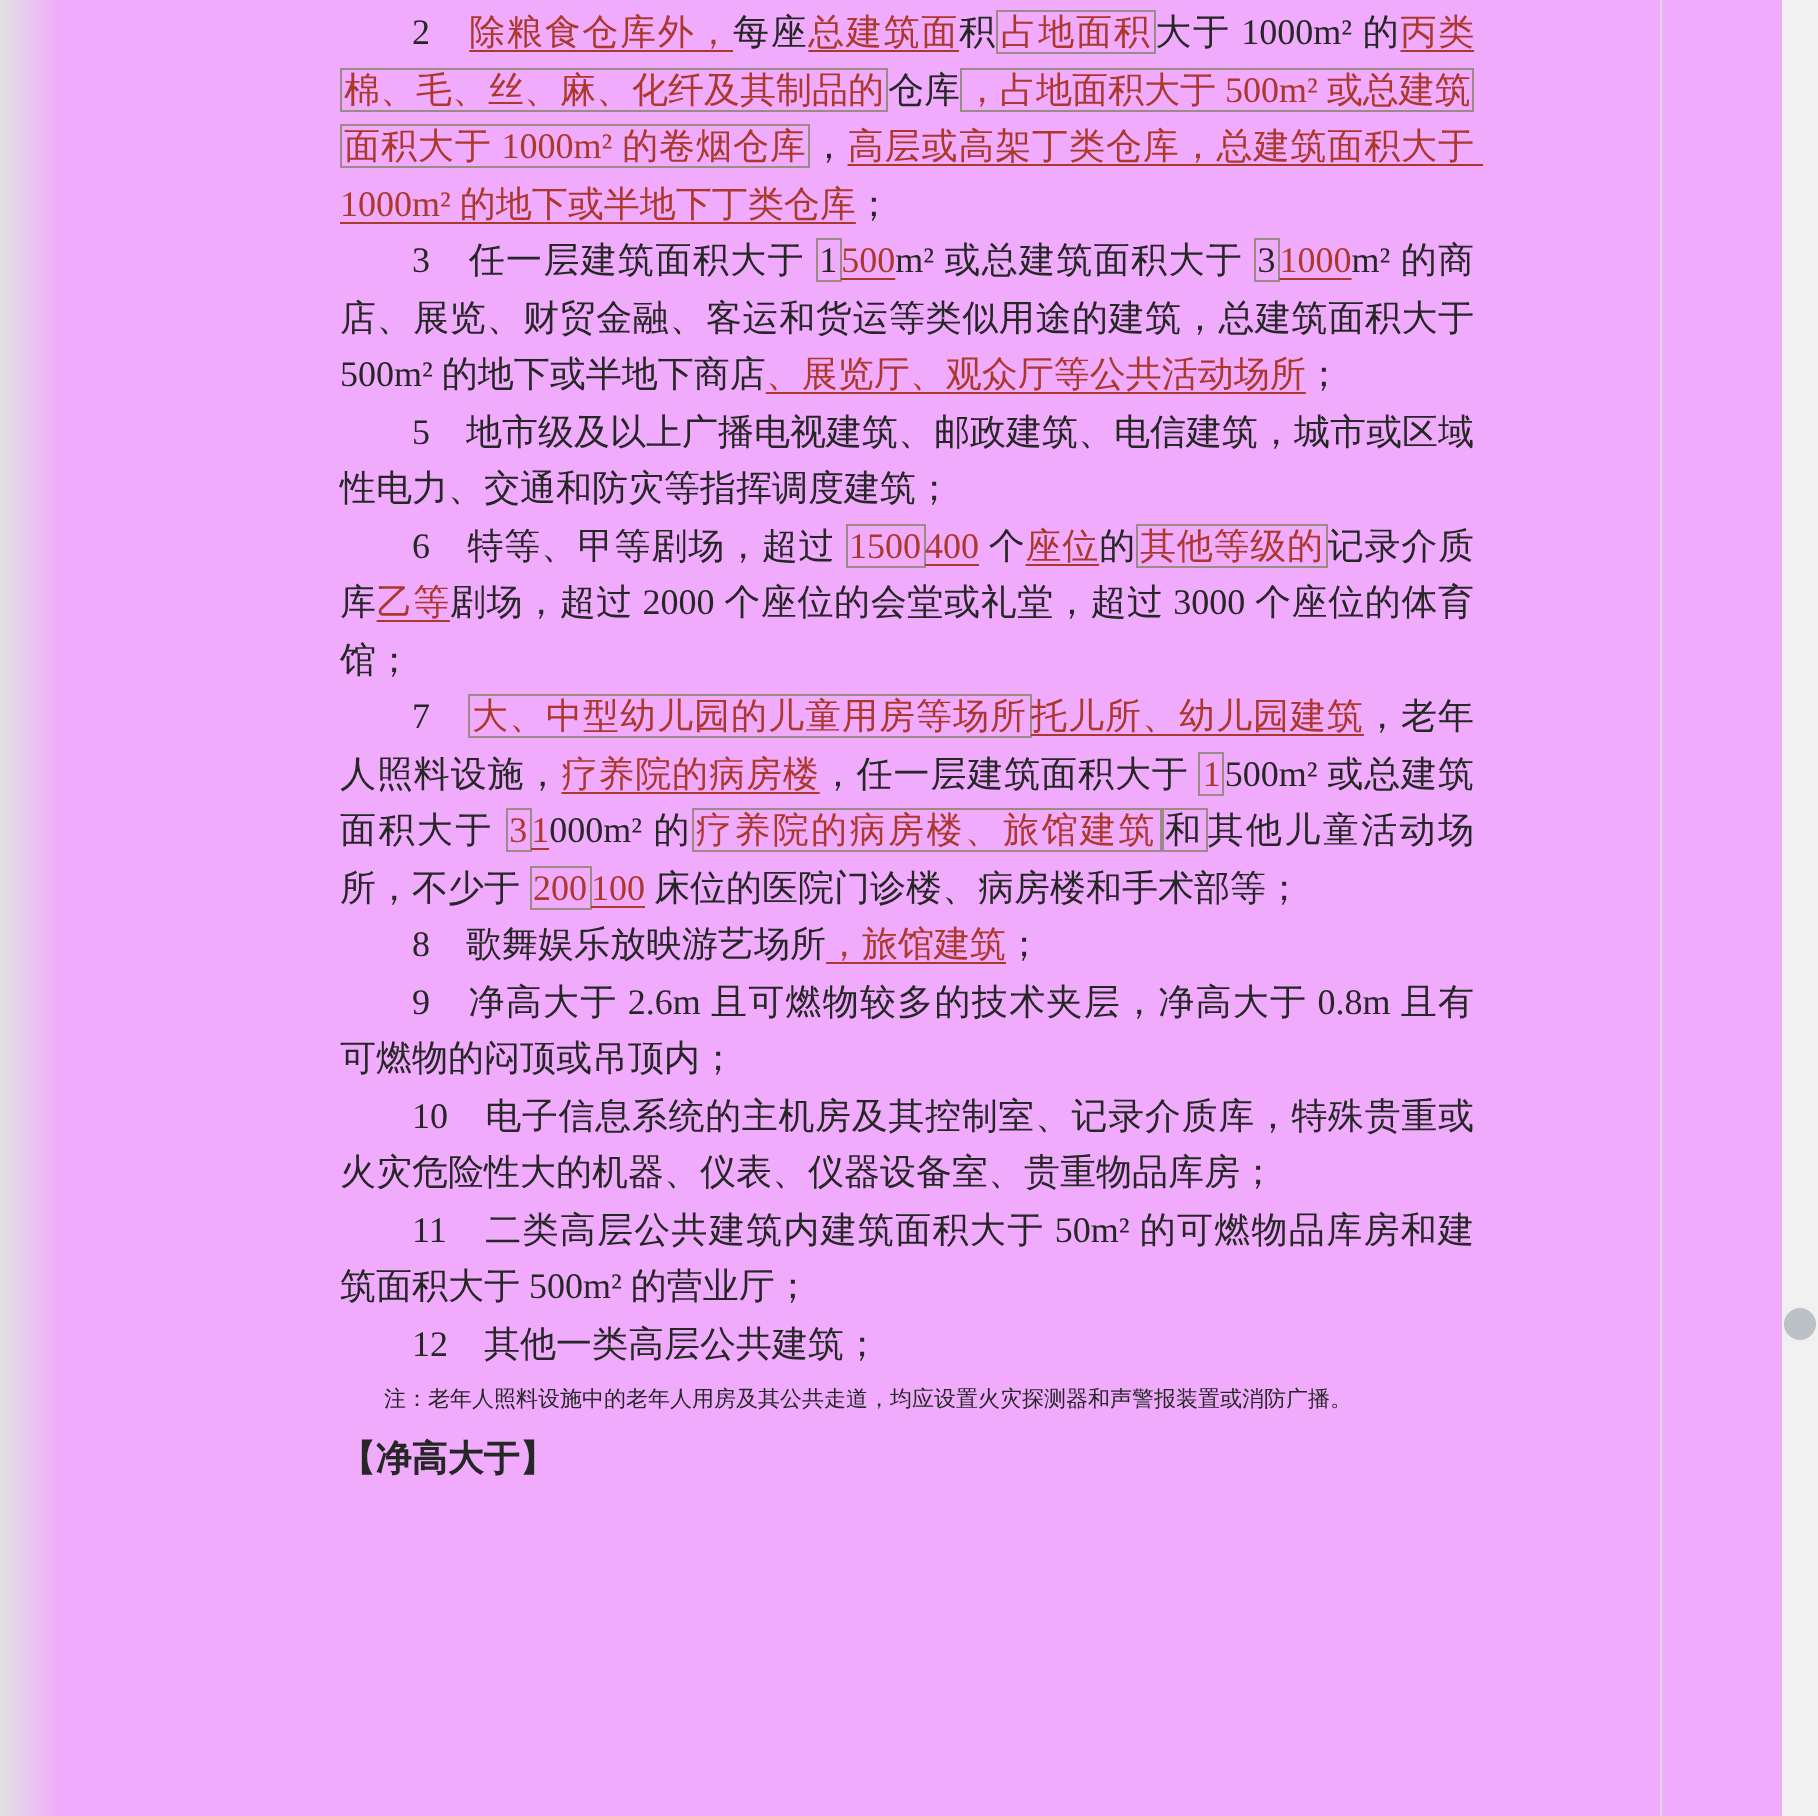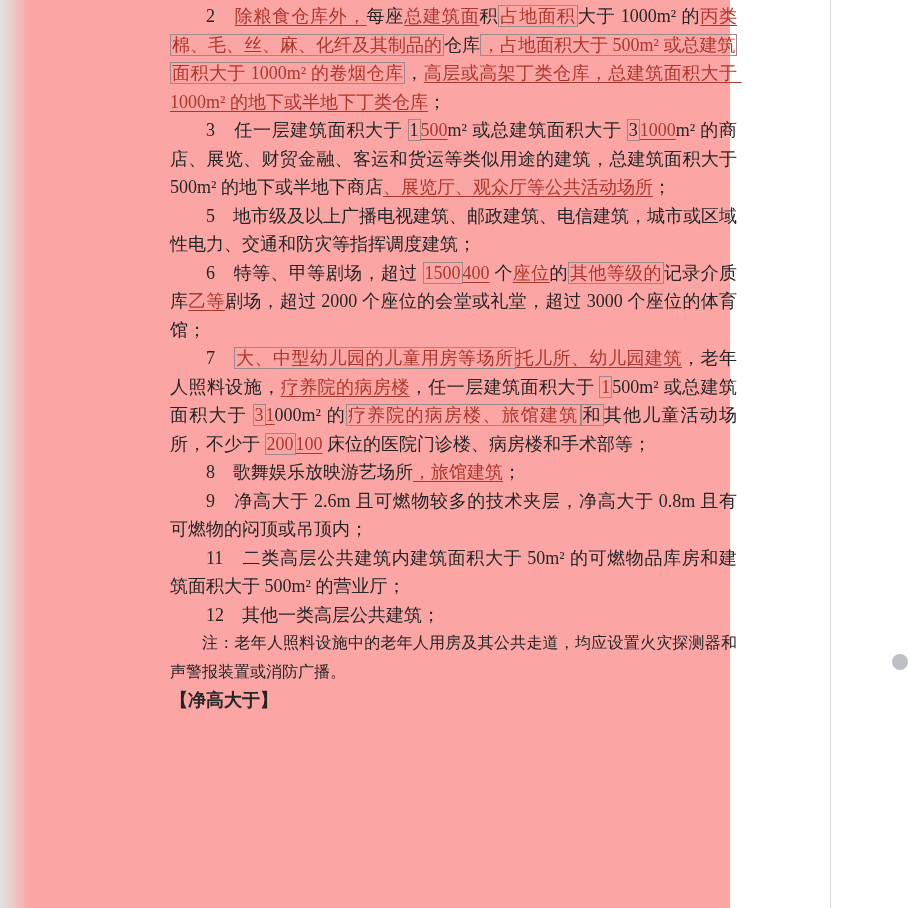--- a/index.html
+++ b/index.html
@@ -5,23 +5,23 @@
   html, body {
     margin: 0;
     padding: 0;
     width: 909px;
     height: 908px;
     overflow: hidden;
     background: #ffffff;
   }
   .viewport {
     position: relative;
-    width: 730px;
+    width: 909px;
     height: 908px;
-    background: #fca5a5;
+    background: #f0abfc;
   }
   
   .left-shadow {
     position: absolute;
     left: 0; top: 0; bottom: 0;
     width: 30px;
     background: linear-gradient(to right, #e2e2e2, rgba(255,255,255,0));
     pointer-events: none;
   }
   
@@ -54,21 +54,21 @@
     line-height: 28.5px;
     text-align: justify;
     color: #262626;
   }
   p.blk { margin: 0; text-indent: 2em; }
   p.heading {
     text-indent: 0;
     font-weight: bold;
     font-family: "Liberation Sans", "DejaVu Sans", sans-serif;
   }
-  p.note { font-size: 16px; }
+  p.note { font-size: 11px; }
   .seg { white-space: pre-wrap; }
   .seg.red { color: #ac372c; }
   .seg.u {
     text-decoration: underline;
     text-underline-offset: 3px;
     text-decoration-thickness: 1px;
   }
   .seg.box {
     border: 1px solid #9b8a86;
     padding: 0 1px;
@@ -83,20 +83,21 @@
   <div class="left-shadow"></div>
 
   <div class="text-col">
       <p class="blk item"><span class="seg">2　</span><span class="seg red u">除粮食仓库外，</span><span class="seg">每座</span><span class="seg red u">总建筑面</span><span class="seg">积</span><span class="seg red box">占地面积</span><span class="seg">大于 1000m² 的</span><span class="seg red u">丙类</span><span class="seg red box">棉、毛、丝、麻、化纤及其制品的</span><span class="seg">仓库</span><span class="seg red box">，占地面积大于 500m² 或总建筑面积大于 1000m² 的卷烟仓库</span><span class="seg">，</span><span class="seg red u">高层或高架丁类仓库，总建筑面积大于 1000m² 的地下或半地下丁类仓库</span><span class="seg">；</span></p>
       <p class="blk item"><span class="seg">3　任一层建筑面积大于 </span><span class="seg box">1</span><span class="seg red u">500</span><span class="seg">m² 或总建筑面积大于 </span><span class="seg box">3</span><span class="seg red u">1000</span><span class="seg">m² 的商店、展览、财贸金融、客运和货运等类似用途的建筑，总建筑面积大于 500m² 的地下或半地下商店</span><span class="seg red u">、展览厅、观众厅等公共活动场所</span><span class="seg">；</span></p>
       <p class="blk item"><span class="seg">5　地市级及以上广播电视建筑、邮政建筑、电信建筑，城市或区域性电力、交通和防灾等指挥调度建筑；</span></p>
       <p class="blk item"><span class="seg">6　特等、甲等剧场，超过 </span><span class="seg red box">1500</span><span class="seg red u">400</span><span class="seg"> 个</span><span class="seg red u">座位</span><span class="seg">的</span><span class="seg red box">其他等级的</span><span class="seg">记录介质库</span><span class="seg red u">乙等</span><span class="seg">剧场，超过 2000 个座位的会堂或礼堂，超过 3000 个座位的体育馆；</span></p>
       <p class="blk item"><span class="seg">7　</span><span class="seg red box">大、中型幼儿园的儿童用房等场所</span><span class="seg red u">托儿所、幼儿园建筑</span><span class="seg">，老年人照料设施，</span><span class="seg red u">疗养院的病房楼</span><span class="seg">，任一层建筑面积大于 </span><span class="seg red box">1</span><span class="seg">500m² 或总建筑面积大于 </span><span class="seg red box">3</span><span class="seg red u">1</span><span class="seg">000m² 的</span><span class="seg red box">疗养院的病房楼、旅馆建筑</span><span class="seg box">和</span><span class="seg">其他儿童活动场所，不少于 </span><span class="seg red box">200</span><span class="seg red u">100</span><span class="seg"> 床位的医院门诊楼、病房楼和手术部等；</span></p>
       <p class="blk item"><span class="seg">8　歌舞娱乐放映游艺场所</span><span class="seg red u">，旅馆建筑</span><span class="seg">；</span></p>
       <p class="blk item"><span class="seg">9　净高大于 2.6m 且可燃物较多的技术夹层，净高大于 0.8m 且有可燃物的闷顶或吊顶内；</span></p>
+      <p class="blk item"><span class="seg">10　电子信息系统的主机房及其控制室、记录介质库，特殊贵重或火灾危险性大的机器、仪表、仪器设备室、贵重物品库房；</span></p>
       <p class="blk item"><span class="seg">11　二类高层公共建筑内建筑面积大于 50m² 的可燃物品库房和建筑面积大于 500m² 的营业厅；</span></p>
       <p class="blk item"><span class="seg">12　其他一类高层公共建筑；</span></p>
       <p class="blk note"><span class="seg">注：老年人照料设施中的老年人用房及其公共走道，均应设置火灾探测器和声警报装置或消防广播。</span></p>
       <p class="blk heading"><span class="seg">【净高大于】</span></p>
     </div>
 
   <div class="page-right-edge"></div>
   <div class="right-strip"></div>
   <div class="scroll-dot"></div>
 </div>

